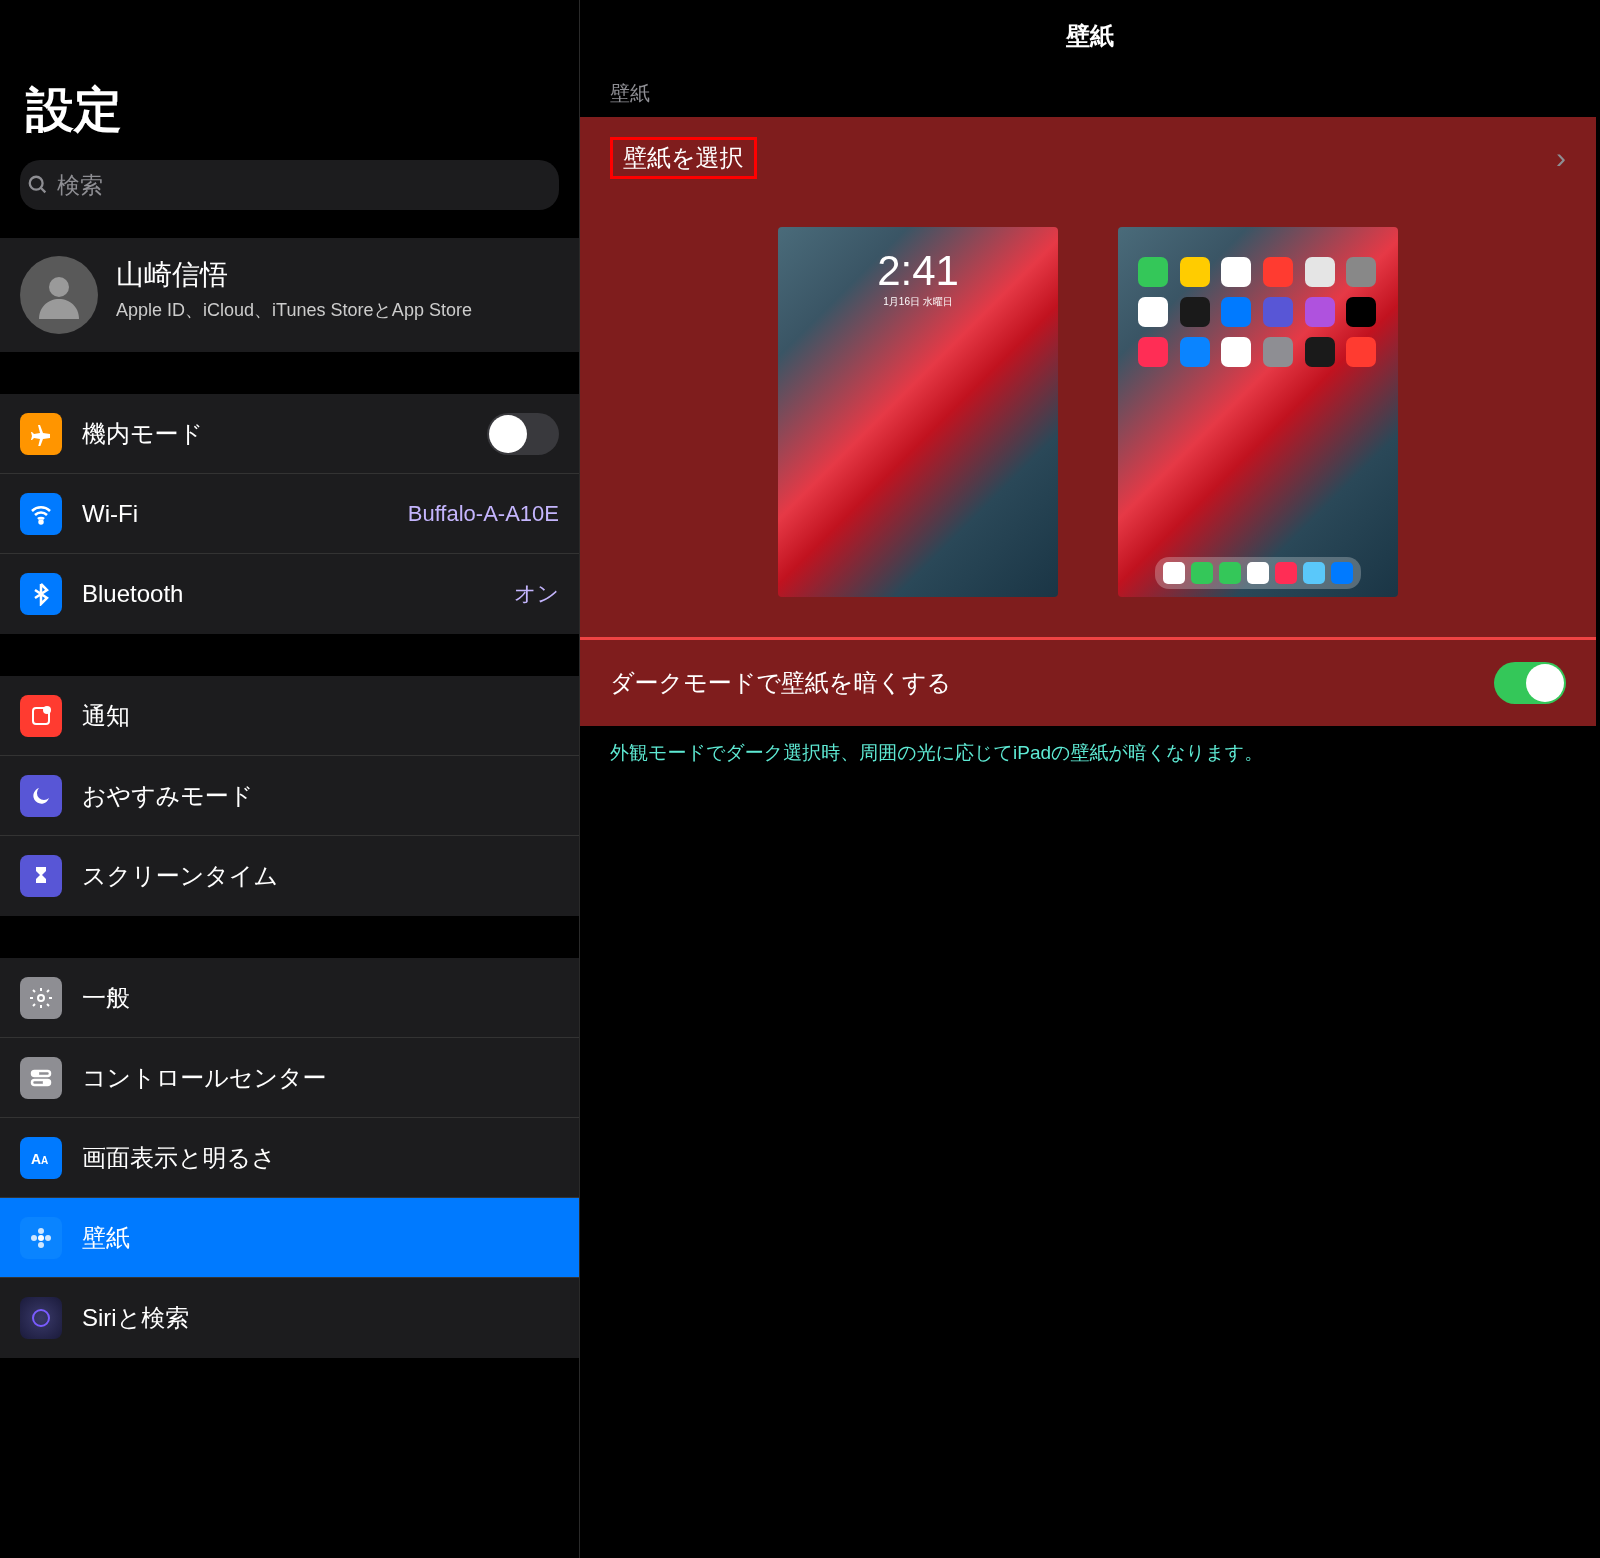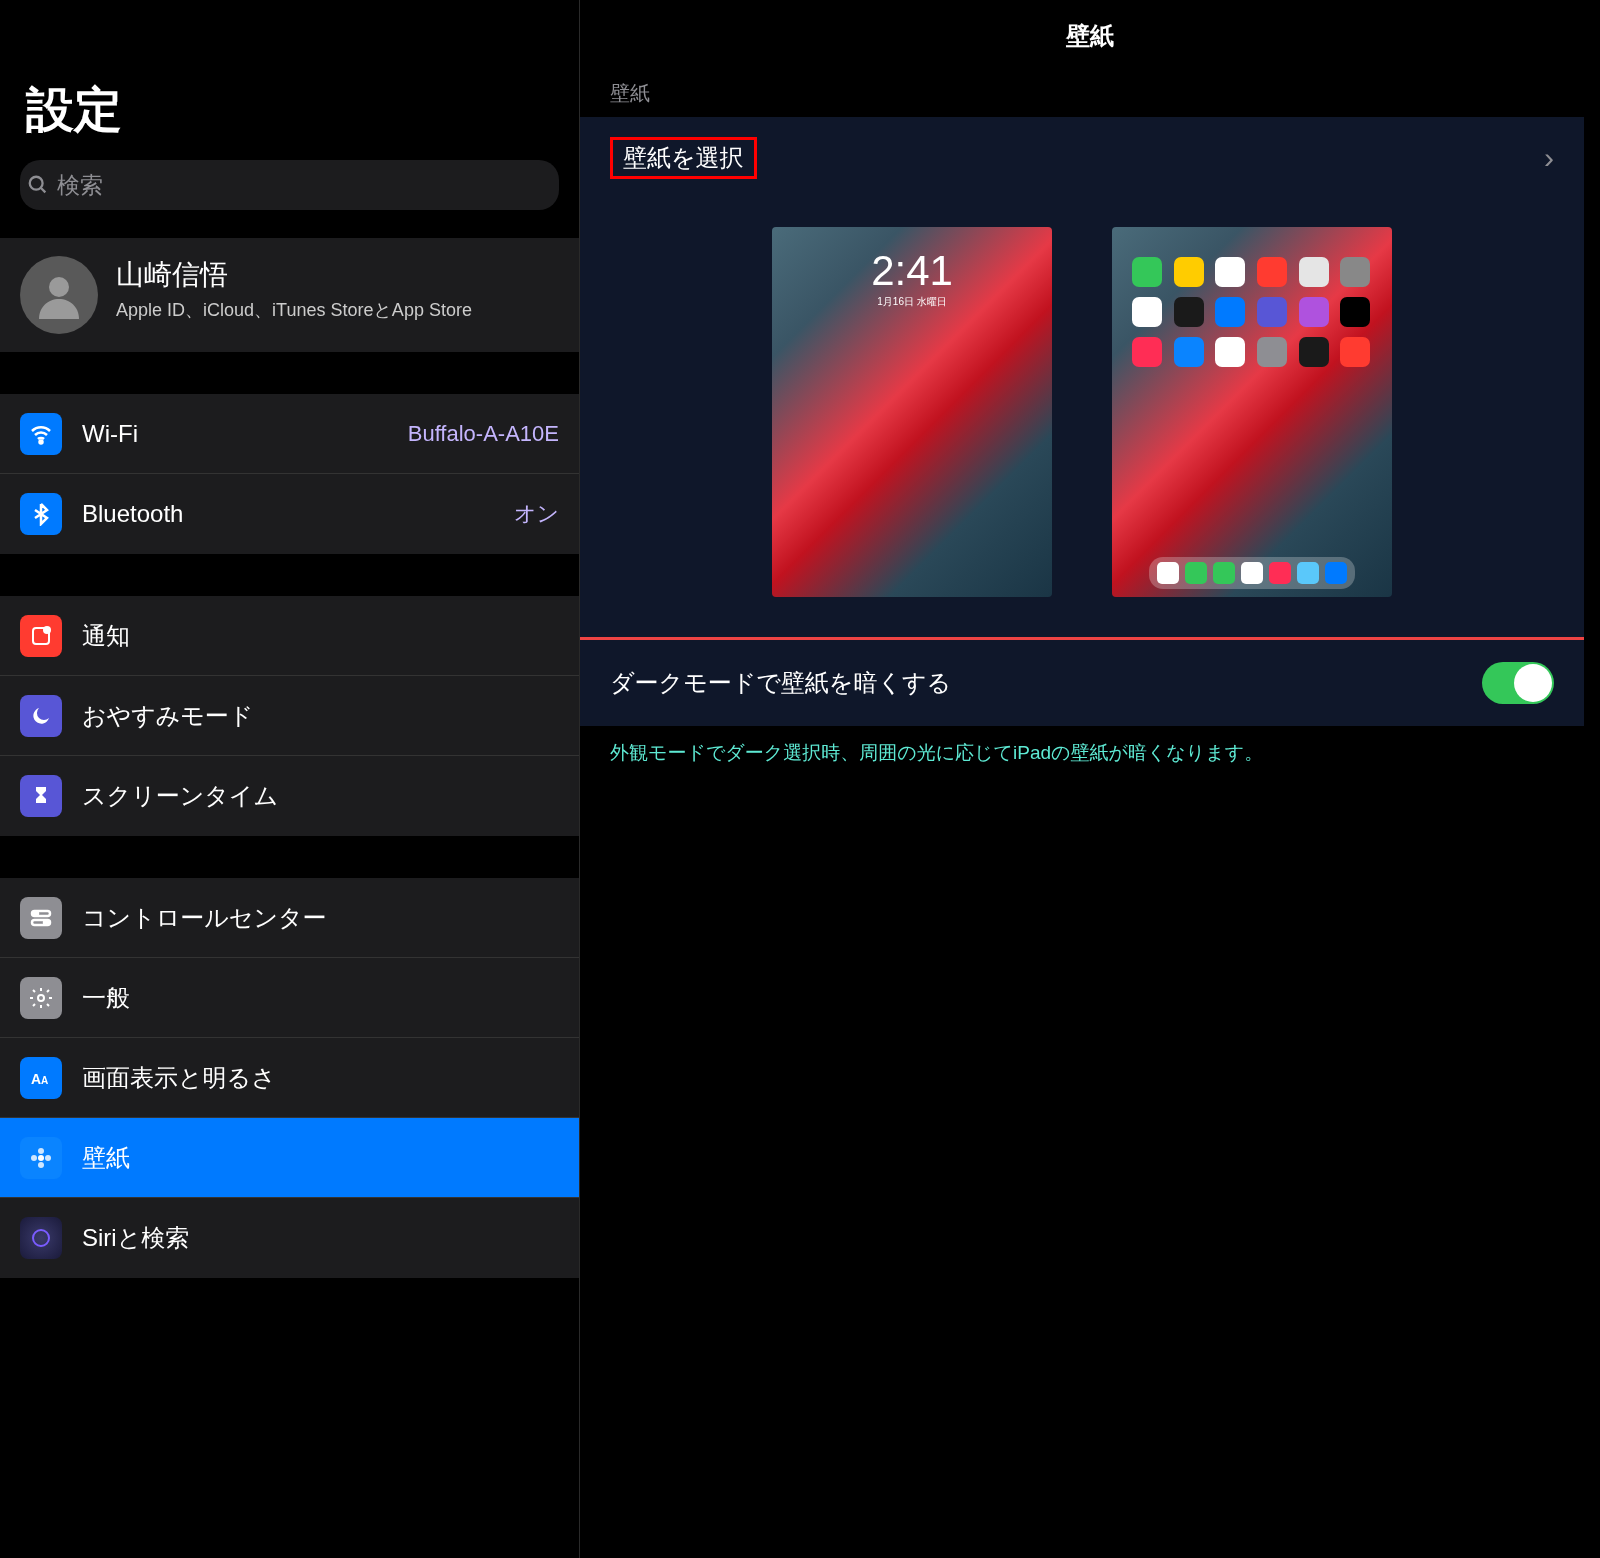--- a/index.html
+++ b/index.html
@@ -22,21 +22,21 @@
 .label { font-size:24px; flex:1; }
 .value { font-size:22px; color:#c4b5fd; }
 .toggle { width:72px; height:42px; border-radius:21px; background:#39393d; position:relative; }
 .toggle .knob { width:38px; height:38px; border-radius:50%; background:#fff; position:absolute; top:2px; left:2px; }
 .toggle.on { background:#34c759; }
 .toggle.on .knob { left:auto; right:2px; }
 .i-orange{background:#ff9500}.i-blue{background:#007aff}.i-red{background:#ff3b30}.i-pink{background:#ff2d55}.i-indigo{background:#5856d6}.i-gray{background:#8e8e93}.i-cyan{background:#0a84ff}
 .main { flex:1; background:#000; display:flex; flex-direction:column; }
 .m-title { text-align:center; font-size:24px; font-weight:600; padding:20px 0 28px; }
 .m-label { color:#8e8e93; font-size:20px; padding:0 30px 10px; }
-.panel { background:#0f172a; margin:0 16px 0 0; }
+.panel { background:#7f1d1d; margin:0 4px 0 0; }
 .choose { display:flex; align-items:center; justify-content:space-between; padding:20px 30px; }
 .choose-box { border:3px solid #ff0000; padding:2px 10px; font-size:24px; }
 .chev { color:#8e8e93; font-size:30px; }
 .previews { display:flex; justify-content:center; gap:60px; padding:28px 0 40px; border-bottom:3px solid #ef4444; }
 .preview { width:280px; height:370px; border-radius:4px; position:relative; overflow:hidden; background:linear-gradient(135deg,#4a6b7a 0%,#3a5565 20%,#e63946 45%,#c1121f 55%,#2a4858 75%,#1a3545 100%); }
 .lock-time { position:absolute; top:20px; left:0; right:0; text-align:center; color:#fff; }
 .lock-time .t { font-size:42px; font-weight:200; }
 .lock-time .d { font-size:10px; }
 .home-grid { position:absolute; top:30px; left:20px; right:20px; display:grid; grid-template-columns:repeat(6,1fr); gap:10px; }
 .app { width:30px; height:30px; border-radius:7px; background:rgba(255,255,255,0.85); }
@@ -69,20 +69,31 @@
         </svg>
     </div>
     <div>
       <div class="p-name">山崎信悟</div>
       <div class="p-sub">Apple ID、iCloud、iTunes StoreとApp Store</div>
     </div>
   </div>
 
   <div class="group">
     <div class="row">
+      <div class="icon i-orange">
+          <svg viewBox="0 0 24 24" fill="#fff">
+            <path d="M21 12l-7-1-3-8h-2l2 8-6 1-2-2H2l1 4-1 4h1l2-2 6 1-2 8h2l3-8 7-1v-2z"></path>
+          </svg>
+        </div>
+      <div class="label">機内モード</div>
+      <div class="toggle">
+          <div class="knob"></div>
+        </div>
+    </div>
+    <div class="row">
       <div class="icon i-blue">
           <svg viewBox="0 0 24 24" fill="none" stroke="#fff" stroke-width="2.5">
             <path d="M3 9c5-5 13-5 18 0M6 13c3.5-3.5 8.5-3.5 12 0M9 17c1.5-1.5 4.5-1.5 6 0"></path>
             <circle cx="12" cy="20" r="1.5" fill="#fff"></circle>
           </svg>
         </div>
       <div class="label">Wi-Fi</div>
       <div class="value">Buffalo-A-A10E</div>
     </div>
     <div class="row">
@@ -118,39 +129,39 @@
       <div class="icon i-indigo">
           <svg viewBox="0 0 24 24" fill="#fff">
             <path d="M7 3h10v4l-4 4 4 4v4H7v-4l4-4-4-4V3z"></path>
           </svg>
         </div>
       <div class="label">スクリーンタイム</div>
     </div>
   </div>
 
   <div class="group">
+    <div class="row">
+      <div class="icon i-gray">
+          <svg viewBox="0 0 24 24" fill="#fff">
+            <circle cx="12" cy="12" r="3" fill="none" stroke="#fff" stroke-width="2"></circle>
+            <path d="M12 2v3m0 14v3M4 12H1m22 0h-3M6 6L4 4m16 16l-2-2M6 18l-2 2M20 4l-2 2" stroke="#fff" stroke-width="2"></path>
+          </svg>
+        </div>
+      <div class="label">一般</div>
+    </div>
     <div class="row">
       <div class="icon i-gray">
           <svg viewBox="0 0 24 24" fill="none" stroke="#fff" stroke-width="2.5">
             <rect x="3" y="5" width="18" height="5" rx="2.5"></rect>
             <rect x="3" y="14" width="18" height="5" rx="2.5"></rect>
             <circle cx="7" cy="7.5" r="2" fill="#fff"></circle>
             <circle cx="17" cy="16.5" r="2" fill="#fff"></circle>
           </svg>
         </div>
       <div class="label">コントロールセンター</div>
-    </div>
-    <div class="row">
-      <div class="icon i-gray">
-          <svg viewBox="0 0 24 24" fill="#fff">
-            <circle cx="12" cy="12" r="3" fill="none" stroke="#fff" stroke-width="2"></circle>
-            <path d="M12 2v3m0 14v3M4 12H1m22 0h-3M6 6L4 4m16 16l-2-2M6 18l-2 2M20 4l-2 2" stroke="#fff" stroke-width="2"></path>
-          </svg>
-        </div>
-      <div class="label">一般</div>
     </div>
     <div class="row">
       <div class="icon i-blue">
           <svg viewBox="0 0 24 24" fill="#fff">
             <text x="2" y="18" font-size="14" font-weight="bold" fill="#fff">A</text>
             <text x="12" y="18" font-size="10" font-weight="bold" fill="#fff">A</text>
           </svg>
         </div>
       <div class="label">画面表示と明るさ</div>
     </div>

